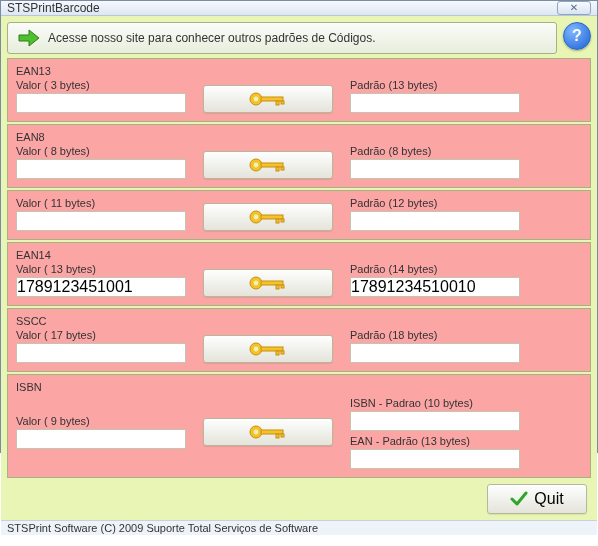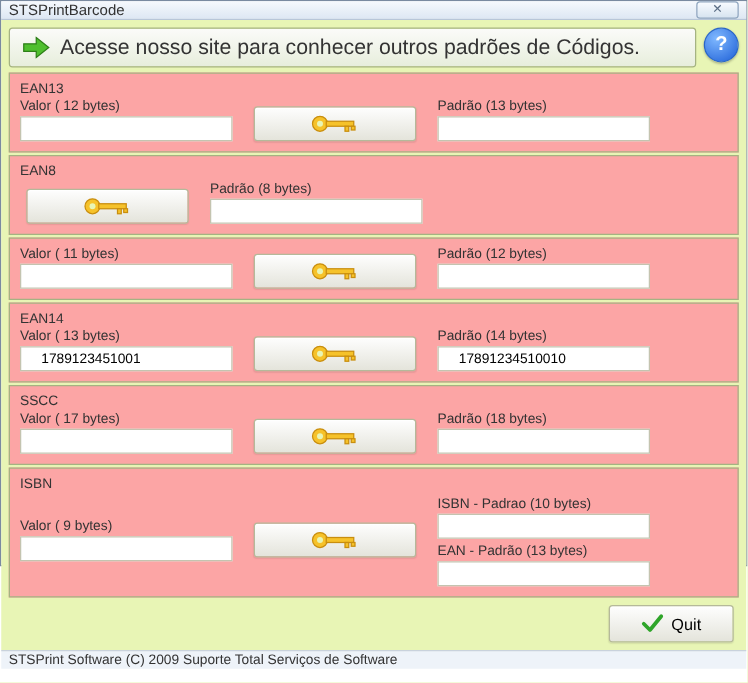--- a/index.html
+++ b/index.html
@@ -10,45 +10,45 @@
 
   .titlebar { height: 24px; background: linear-gradient(#f6f9fd, #dde7f3); display: flex; align-items: center; padding: 0 6px; border-bottom: 1px solid #b8c6d8; }
   .titlebar-title { flex: 1; font-size: 12px; color: #333; }
   .close-btn { width: 34px; height: 14px; border: 1px solid #8fa5bf; border-radius: 3px; background: linear-gradient(#f8fbff,#d7e4f0); display:flex; align-items:center; justify-content:center; cursor:default;}
   .close-x { font-size: 10px; color:#5a6d85; line-height: 1;}
 
   .client { flex: 1; padding: 6px; background: #e8f5b5; display: flex; flex-direction: column; }
 
   .banner { height: 32px; border: 1px solid #a5b382; background: linear-gradient(#fbfbf9,#e7eedc); border-radius: 3px; display:flex; align-items:center; gap:8px; padding:0 10px; margin-bottom:4px;}
   .arrow-icon svg { display:block; }
-  .banner-text { color:#333; font-size:17px; }
+  .banner-text { color:#333; font-size:12px; }
 
   .help-btn { width:28px; height:28px; border-radius:50%; background: radial-gradient(circle at 35% 30%, #7fb8ff, #1d5fd6); border:1px solid #2a66c7; display:flex;align-items:center;justify-content:center;color:#fff;font-weight:bold;font-size:16px; box-shadow: 0 1px 2px rgba(0,0,0,.3); }
 
   .toprow { display:flex; align-items:flex-start; gap:6px; margin-bottom:4px;}
   .toprow .banner { flex:1; margin-bottom:0; }
 
   .group { border:1px solid #a5b382; background:#fca5a5; padding:6px 8px 8px 8px; margin-bottom:2px; position:relative;}
   .group-title { font-size:11px; color:#333; margin-bottom:2px; }
   .row { display:flex; align-items:flex-end; gap:12px; }
   .col { display:flex; flex-direction:column; gap:2px; }
   .col-left { width:170px; }
   .col-mid { width:140px; display:flex; align-items:center; justify-content:center;}
   .col-right { width:170px; }
   .lbl { font-size:11px; color:#333; }
-  input.text { width:100%; height:20px; border:1px solid #c4c4b0; background:#fff; font-size:11px; padding:1px 16px; }
+  input.text { width:100%; height:20px; border:1px solid #c4c4b0; background:#fff; font-size:16px; padding:1px 0; }
 
   .key-btn { width:130px; height:28px; border:1px solid #b5b99a; background:linear-gradient(#fefefe,#e4e4db); border-radius:3px; display:flex;align-items:center;justify-content:center; box-shadow: 0 1px 0 #fff inset, 0 1px 1px rgba(0,0,0,.08);}
   .key-btn svg { display:block; }
 
   .group-isbn .right-stack { display:flex; gap:2px; }
   .group-isbn .right-stack .lbl { margin-top:2px;}
 
   .bottom-bar { display:flex; justify-content:flex-end; padding:4px 4px 0 4px; }
-  .quit-btn { width:100px; height:30px; border:1px solid #b5b99a; background:linear-gradient(#fefefe,#e4e4db); border-radius:3px; display:flex;align-items:center;justify-content:center; gap:6px; font-size:13px; box-shadow: 0 1px 0 #fff inset, 0 1px 1px rgba(0,0,0,.08);}
+  .quit-btn { width:100px; height:30px; border:1px solid #b5b99a; background:linear-gradient(#fefefe,#e4e4db); border-radius:3px; display:flex;align-items:center;justify-content:center; gap:6px; font-size:16px; box-shadow: 0 1px 0 #fff inset, 0 1px 1px rgba(0,0,0,.08);}
   .quit-btn svg{display:block;}
 
   .status { height:18px; border-top:1px solid #c9d2dc; background:#eef3f9; color:#333; font-size:11px; padding:1px 6px; display:flex;align-items:center;}
 </style>
 </head>
 <body>
 
 <div class="window">
   <div class="titlebar">
     <div class="titlebar-title">STSPrintBarcode</div>
@@ -70,21 +70,21 @@
       </div>
       <div class="help-btn">
         <span>?</span>
       </div>
     </div>
 
     <div class="group">
       <div class="group-title">EAN13</div>
       <div class="row">
         <div class="col col-left">
-          <div class="lbl">Valor ( 12  bytes)</div>
+          <div class="lbl">Valor ( 3  bytes)</div>
           <input class="text" value="" style="">
         </div>
         <div class="col col-mid">
           <div class="key-btn">
             <svg width="40" height="18" viewBox="0 0 40 18">
                 <circle cx="8" cy="9" r="6" fill="#f6c22a" stroke="#c98e0e"></circle>
                 <circle cx="8" cy="9" r="2.4" fill="#e8f5b5"></circle>
                 <rect x="13" y="7" width="22" height="4" fill="#f6c22a" stroke="#c98e0e"></rect>
                 <rect x="28" y="11" width="3" height="4" fill="#f6c22a" stroke="#c98e0e"></rect>
                 <rect x="33" y="11" width="3" height="3" fill="#f6c22a" stroke="#c98e0e"></rect>
@@ -94,20 +94,24 @@
         <div class="col col-right">
           <div class="lbl">Padrão (13  bytes)</div>
           <input class="text" value="" style="">
         </div>
       </div>
     </div>
 
     <div class="group">
       <div class="group-title">EAN8</div>
       <div class="row">
+        <div class="col col-left">
+          <div class="lbl">Valor ( 8  bytes)</div>
+          <input class="text" value="" style="">
+        </div>
         <div class="col col-mid">
           <div class="key-btn">
             <svg width="40" height="18" viewBox="0 0 40 18">
                 <circle cx="8" cy="9" r="6" fill="#f6c22a" stroke="#c98e0e"></circle>
                 <circle cx="8" cy="9" r="2.4" fill="#e8f5b5"></circle>
                 <rect x="13" y="7" width="22" height="4" fill="#f6c22a" stroke="#c98e0e"></rect>
                 <rect x="28" y="11" width="3" height="4" fill="#f6c22a" stroke="#c98e0e"></rect>
                 <rect x="33" y="11" width="3" height="3" fill="#f6c22a" stroke="#c98e0e"></rect>
               </svg>
           </div>

